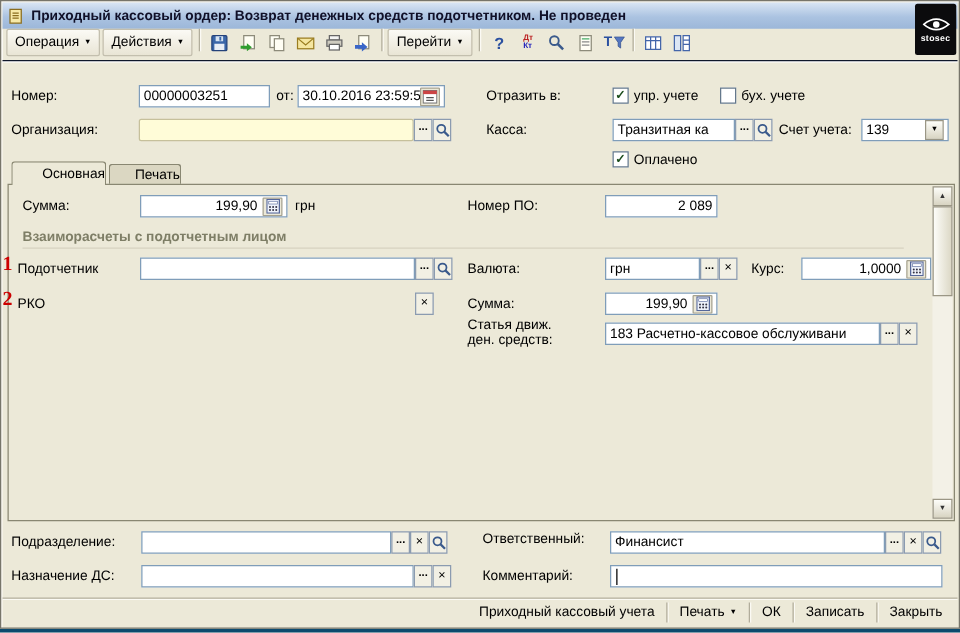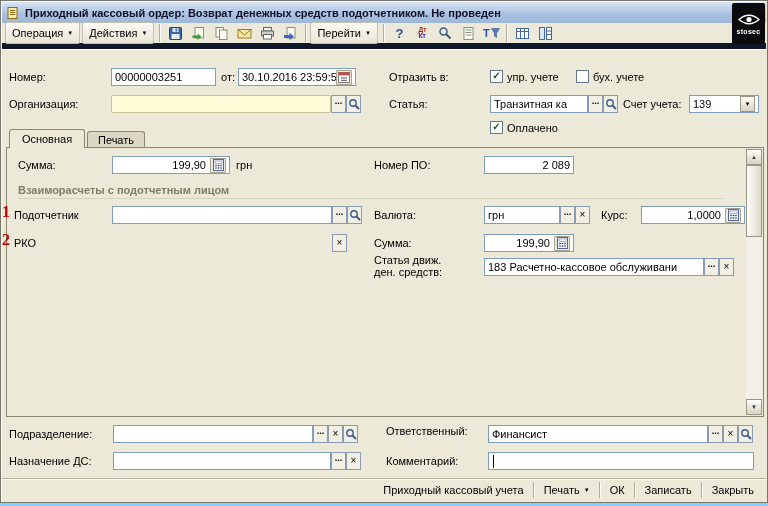--- a/index.html
+++ b/index.html
@@ -1,41 +1,41 @@
 <!DOCTYPE html>
 <html><head>
 <meta charset="utf-8">
 <style>
   *{box-sizing:border-box;margin:0;padding:0}
   html,body{width:768px;height:506px}
   body{font-family:"Liberation Sans",sans-serif;background:#fff}
-  #app{position:relative;width:768px;height:506px;font-size:11px;color:#000;background:#7dd3fc;overflow:hidden}
+  #app{position:relative;width:768px;height:506px;font-size:11px;color:#000;background:#0c4a6e;overflow:hidden}
   .window{position:absolute;left:0;top:0;width:768px;height:503px;background:#ece9d8;border:1px solid #77756a;box-shadow:inset 1px 1px 0 #fdfcf8}
   .titlebar{position:absolute;left:1px;top:1px;width:764px;height:21px;background:linear-gradient(180deg,#d9e5f4,#abc3e1 55%,#9cb7d9);display:flex;align-items:center;gap:5px;padding:0 4px;overflow:hidden}
   .title-text{font-weight:700;font-size:11px;color:#101028;white-space:nowrap;overflow:hidden}
   .logo{position:absolute;top:2px;right:2px;width:33px;height:41px;background:#0b0b0d;border-radius:2px;z-index:30;display:flex;flex-direction:column;align-items:center;justify-content:center;gap:2px}
   .logo-text{color:#fff;font-size:7px;font-weight:700;letter-spacing:.3px}
-  .toolbar{position:absolute;left:1px;top:22px;width:764px;height:26px;display:flex;align-items:center;padding:0 3px;border-bottom:6px solid #0f172a;box-shadow:0 1px 0 #fff}
+  .toolbar{position:absolute;left:1px;top:22px;width:764px;height:26px;display:flex;align-items:flex-start;padding:0 3px;border-bottom:1px solid #0f172a;box-shadow:0 1px 0 #fff}
   .tbtn{height:22px;display:flex;align-items:center;gap:4px;padding:0 6px;border:1px solid #c3bfae;border-radius:2px;background:linear-gradient(#fbfaf5,#e9e5d5);margin-right:2px;white-space:nowrap;cursor:default}
   .ibtn{width:23px;height:22px;display:flex;align-items:center;justify-content:center;border:1px solid transparent;cursor:default;flex:0 0 auto}
   .tsep{width:2px;height:18px;border-left:1px solid #b1ad9b;border-right:1px solid #fbfaf4;margin:0 3px}
   .arr{font-size:6px;line-height:1}
   .lbl{position:absolute;white-space:nowrap}
   .fld{position:absolute;height:18px;background:#fff;border:1px solid #7f9db9;display:flex;align-items:center;padding:0 3px;overflow:hidden;white-space:nowrap}
   .fld .val{overflow:hidden;white-space:nowrap}
   .fld.num .val{margin-left:auto}
   .fld.cream{background:#fffcd8;border-color:#c6c09b;border-radius:2px}
   .infbtn{margin-left:4px;width:16px;height:15px;flex:0 0 16px;display:flex;align-items:center;justify-content:center;background:#ece9d8;border:1px solid #a6a28f;border-radius:1px}
   .fld.push .infbtn{margin-left:auto}
   .sq{position:absolute;width:15px;height:18px;background:#f2f0e4;border:1px solid #8b9bb0;display:flex;align-items:center;justify-content:center;font-size:10px;line-height:1;cursor:default}
   .sq.ell{font-size:9px;font-weight:700;padding-bottom:5px}
   .cb{position:absolute;width:13px;height:13px;background:#fff;border:1px solid #64788c;display:flex;align-items:center;justify-content:center}
   .ck{font-size:10px;font-weight:700;color:#1c4d1c;margin-top:-2px}
   .combo-btn{margin-left:auto;width:15px;height:16px;display:flex;align-items:center;justify-content:center;background:linear-gradient(#fdfdf9,#d8d4c2);border:1px solid #9a9685;font-size:6px}
-  .tab{position:absolute;display:flex;align-items:center;justify-content:center;border:1px solid #898772;border-bottom:none;border-radius:3px 3px 0 0;cursor:default}
+  .tab{position:absolute;display:flex;align-items:center;justify-content:flex-end;border:1px solid #898772;border-bottom:none;border-radius:3px 3px 0 0;cursor:default}
   .tab.active{left:8px;top:128px;width:76px;height:19px;background:#ece9d8;z-index:5}
   .tab.inactive{left:86px;top:130px;width:58px;height:17px;background:#dbd7c2;z-index:1}
   .panel{position:absolute;left:5px;top:146px;width:758px;height:270px;border:1px solid #898772;background:#ece9d8;z-index:2}
   .section-title{position:absolute;left:11px;top:36px;font-weight:700;color:#7e7e66}
   .section-line{position:absolute;left:11px;top:50px;width:705px;height:1px;background:#d6d2c0}
   .sbar{position:absolute;top:1px;right:1px;width:16px;height:266px;background:#f3f1e7}
   .sbtn{position:absolute;left:0;width:16px;height:16px;background:linear-gradient(#fdfdf9,#d8d4c2);border:1px solid #9a9685;display:flex;align-items:center;justify-content:center;font-size:6px;color:#333}
   .sthumb{position:absolute;left:0;top:16px;width:16px;height:72px;background:linear-gradient(90deg,#fdfdf9,#dcd8c6);border:1px solid #9a9685}
   .bbar{position:absolute;left:1px;bottom:1px;width:764px;height:23px;display:flex;align-items:center;justify-content:flex-end;padding-right:3px;border-top:1px solid #b5b1a0;box-shadow:inset 0 1px 0 #fbfaf4}
   .bbtn{display:flex;align-items:center;gap:4px;padding:0 9px;height:21px;white-space:nowrap;cursor:default}
@@ -200,21 +200,21 @@
     <div class="fld cream" style="left:110px;top:94px;width:220px">
         <span class="val"></span>
       </div>
     <div class="sq ell" style="left:330px;top:94px">...</div>
     <div class="sq" style="left:345px;top:94px">
         <svg width="12" height="12" viewBox="0 0 12 12">
           <circle cx="5" cy="5" r="3.2" fill="none" stroke="#3a5a8c" stroke-width="1.4"></circle>
           <line x1="7.5" y1="7.5" x2="11" y2="11" stroke="#3a5a8c" stroke-width="1.8"></line>
         </svg>
       </div>
-    <span class="lbl" style="left:388px;top:97px">Статья:</span>
+    <span class="lbl" style="left:388px;top:97px">Касса:</span>
     <div class="fld" style="left:489px;top:94px;width:98px">
         <span class="val">Транзитная ка</span>
       </div>
     <div class="sq ell" style="left:587px;top:94px">...</div>
     <div class="sq" style="left:602px;top:94px">
         <svg width="12" height="12" viewBox="0 0 12 12">
           <circle cx="5" cy="5" r="3.2" fill="none" stroke="#3a5a8c" stroke-width="1.4"></circle>
           <line x1="7.5" y1="7.5" x2="11" y2="11" stroke="#3a5a8c" stroke-width="1.8"></line>
         </svg>
       </div>

